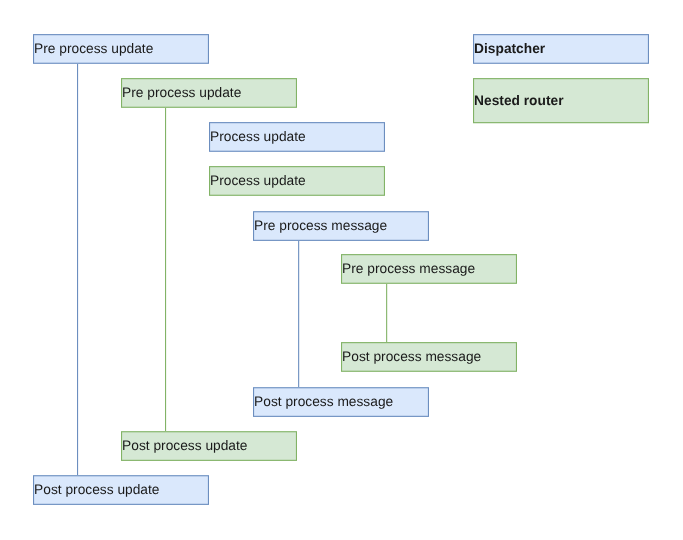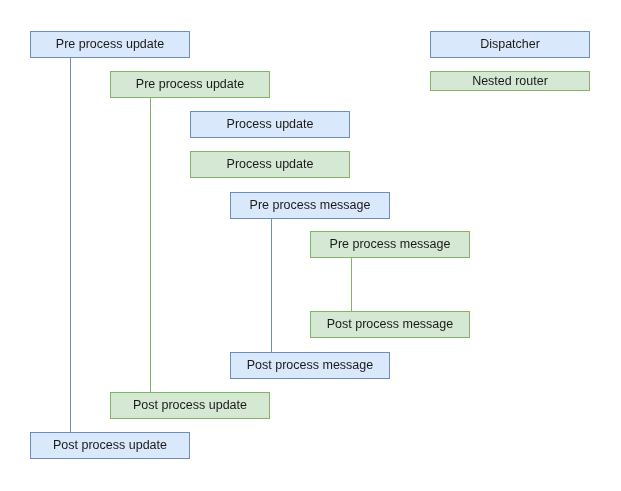--- a/index.html
+++ b/index.html
@@ -15,21 +15,21 @@
     width: 621px;
     height: 491px;
     background: #ffffff;
     overflow: hidden;
   }
   .node {
     position: absolute;
     box-sizing: border-box;
     display: flex;
     align-items: center;
-    justify-content: center;
+    justify-content: flex-start;
     font-size: 12.5px;
     line-height: 1;
     color: #1a1a1a;
     border-width: 1px;
     border-style: solid;
     z-index: 2;
     white-space: nowrap;
   }
   .node.dispatcher {
     background: #dae8fc;
@@ -47,20 +47,21 @@
     width: 1px;
   }
   .edge.blue {
     background: #6c8ebf;
   }
   .edge.green {
     background: #82b366;
   }
   .legend-group {
     position: absolute;
+    font-weight: bold;
   }
 </style>
 </head>
 <body>
 
 <div id="canvas">
 
   <div class="edge v blue" style="left:70px;  top:58px;  height:374px;"></div>
   <div class="edge v green" style="left:150px; top:98px;  height:294px;"></div>
   <div class="edge v blue" style="left:271px; top:219px; height:133px;"></div>
@@ -104,18 +105,18 @@
   </div>
 
   <div class="node dispatcher" style="left:30px; top:432px; width:160px; height:27px;">
     <span>Post process update</span>
   </div>
 
   <div class="legend-group" style="left:0; top:0; width:621px; height:491px; pointer-events:none;">
     <div class="node dispatcher" style="left:430px; top:31px; width:160px; height:27px; pointer-events:auto;">
       <span>Dispatcher</span>
     </div>
-    <div class="node router" style="left:430px; top:71px; width:160px; height:20px; pointer-events:auto;">
+    <div class="node router" style="left:430px; top:71px; width:160px; height:41px; pointer-events:auto;">
       <span>Nested router</span>
     </div>
   </div>
 
 </div>
 
 </body></html>

